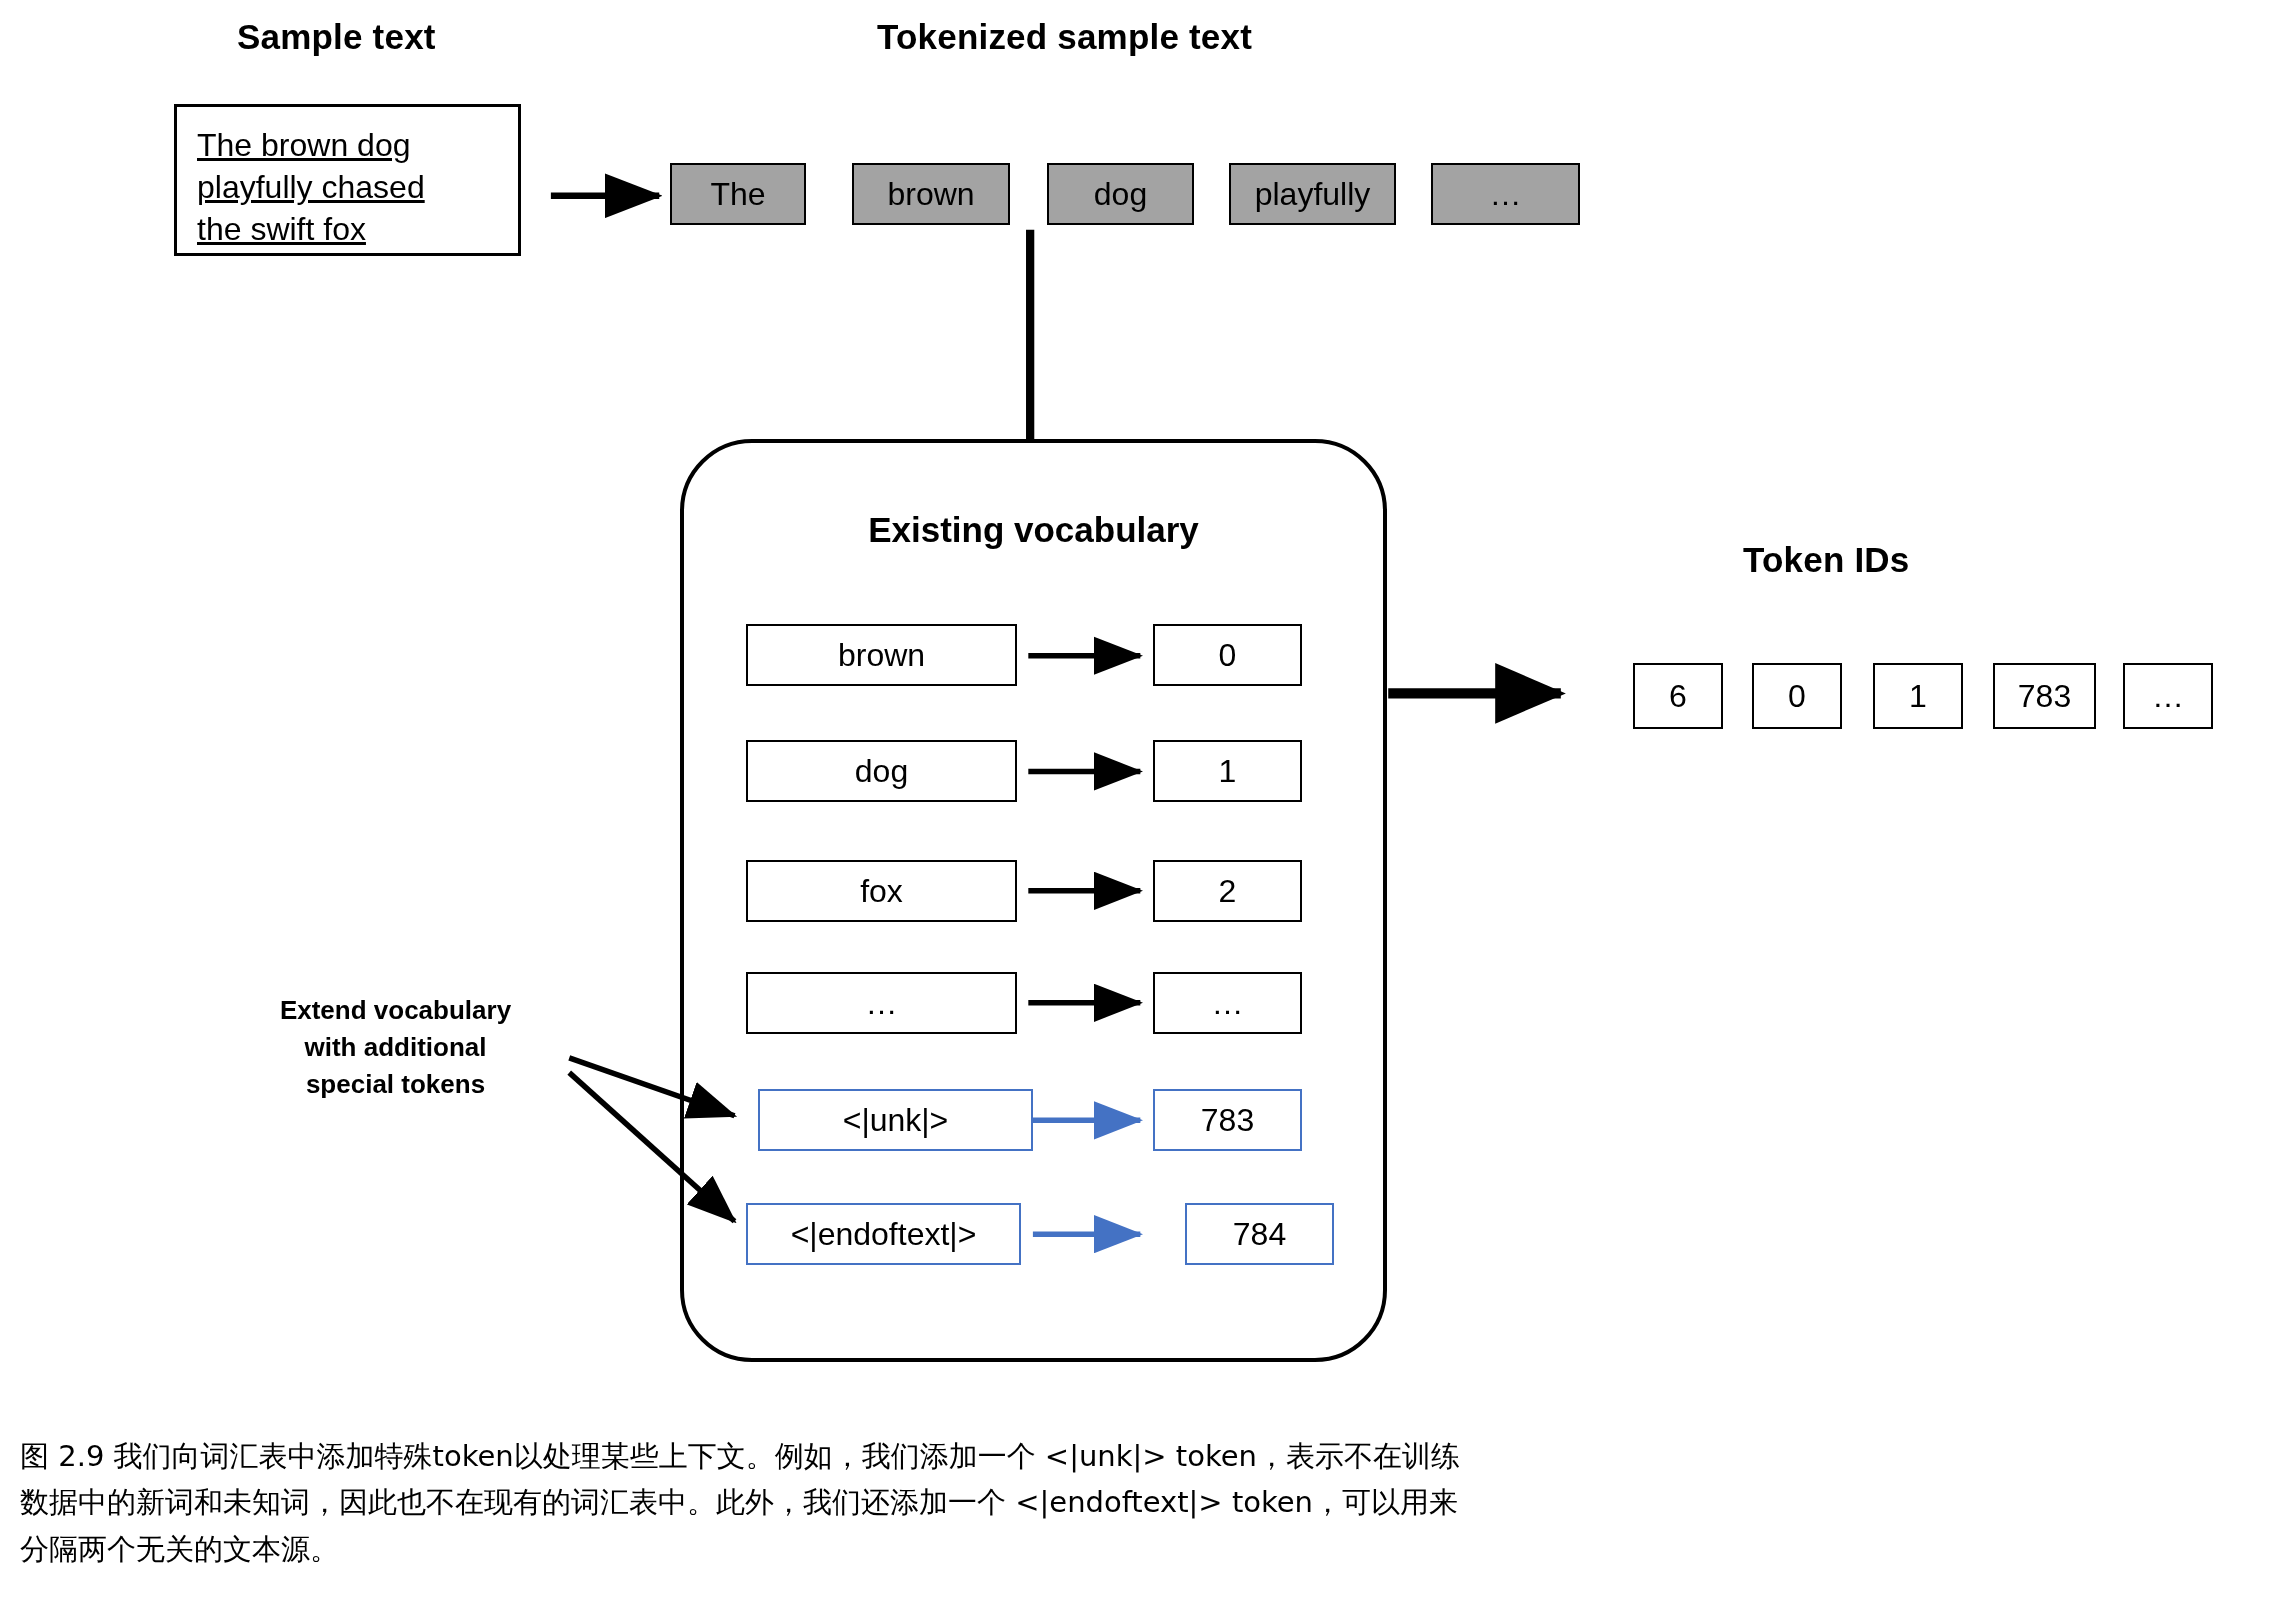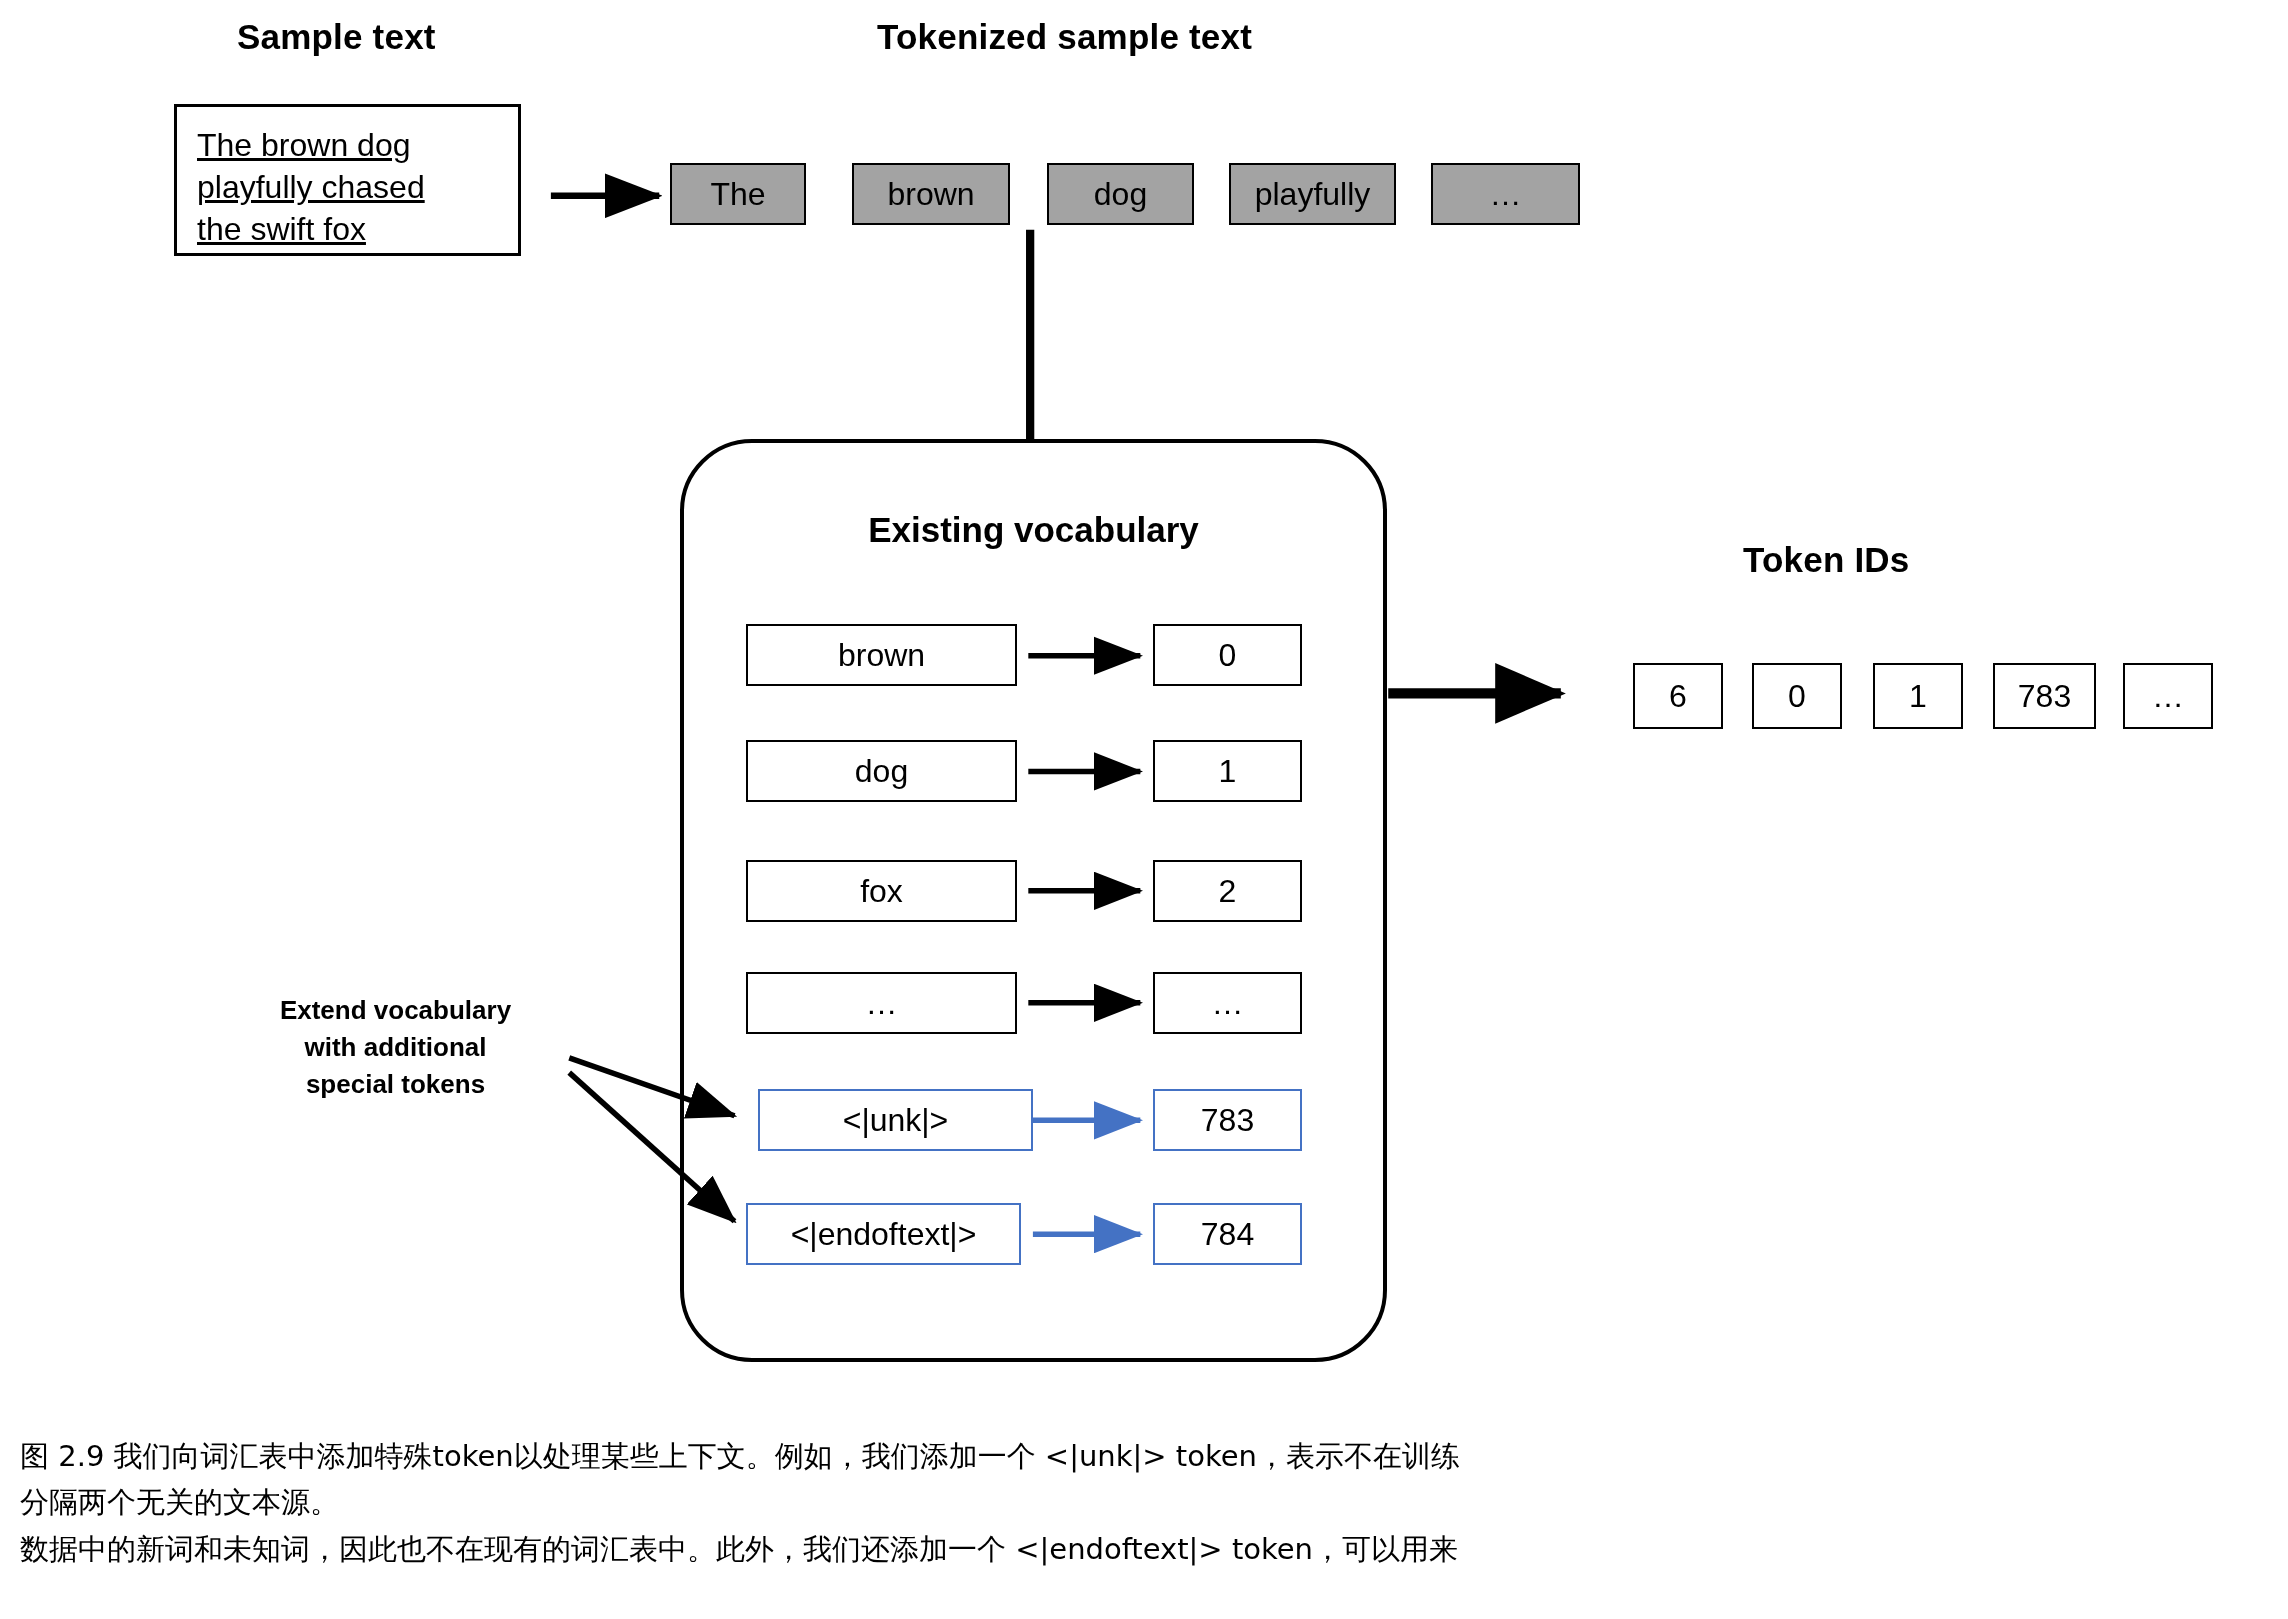--- a/index.html
+++ b/index.html
@@ -177,21 +177,21 @@
   <div class="abs word-box" style="left:746px; top:972px;">…</div>
   <div class="abs id-box" style="left:1153px; top:972px;">…</div>
 
   <div class="special">
     <div class="abs word-box" style="left:746px; top:1089px;margin-left:12px;">&lt;|unk|&gt;</div>
     <div class="abs id-box" style="left:1153px; top:1089px;">783</div>
   </div>
 
   <div class="special">
     <div class="abs word-box" style="left:746px; top:1203px;">&lt;|endoftext|&gt;</div>
-    <div class="abs id-box" style="left:1153px; top:1203px;">784</div>
+    <div class="abs id-box" style="left:1185px; top:1203px;">784</div>
   </div>
 
   <div class="abs tokenid-box" style="left:1633px; top:663px;">6</div>
   <div class="abs tokenid-box" style="left:1752px; top:663px;">0</div>
   <div class="abs tokenid-box" style="left:1873px; top:663px;">1</div>
   <div class="abs tokenid-box" style="left:1993px; top:663px; width:103px;">783</div>
   <div class="abs tokenid-box" style="left:2123px; top:663px;">…</div>
 
   <div class="abs annot">
     <div>Extend vocabulary</div>
@@ -225,18 +225,18 @@
     <line x1="1125" y1="1344" x2="1242" y2="1344" stroke="#4472c4" stroke-width="6" marker-end="url(#arrowBlue)"></line>
 
     <line x1="1512" y1="755" x2="1700" y2="755" stroke="#000" stroke-width="11" marker-end="url(#arrowBlackBig)"></line>
 
     <line x1="620" y1="1152" x2="800" y2="1215" stroke="#000" stroke-width="6" marker-end="url(#arrowBlack)"></line>
     <line x1="620" y1="1168" x2="800" y2="1330" stroke="#000" stroke-width="6" marker-end="url(#arrowBlack)"></line>
   </svg>
 
   <div class="abs caption">
     <div>图 2.9 我们向词汇表中添加特殊token以处理某些上下文。例如，我们添加一个 &lt;|unk|&gt; token，表示不在训练</div>
+    <div>数据中的新词和未知词，因此也不在现有的词汇表中。此外，我们还添加一个 &lt;|endoftext|&gt; token，可以用来</div>
     <div>分隔两个无关的文本源。</div>
-    <div>数据中的新词和未知词，因此也不在现有的词汇表中。此外，我们还添加一个 &lt;|endoftext|&gt; token，可以用来</div>
   </div>
 
 </div>
 
 
 </body></html>

